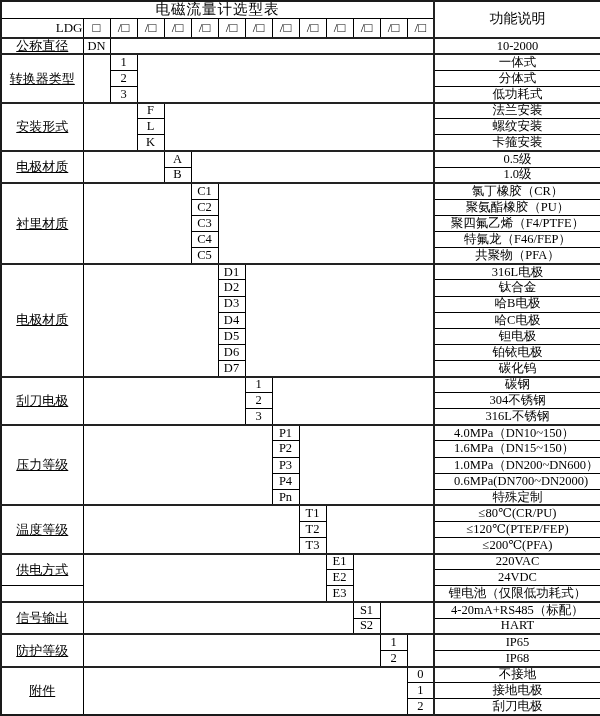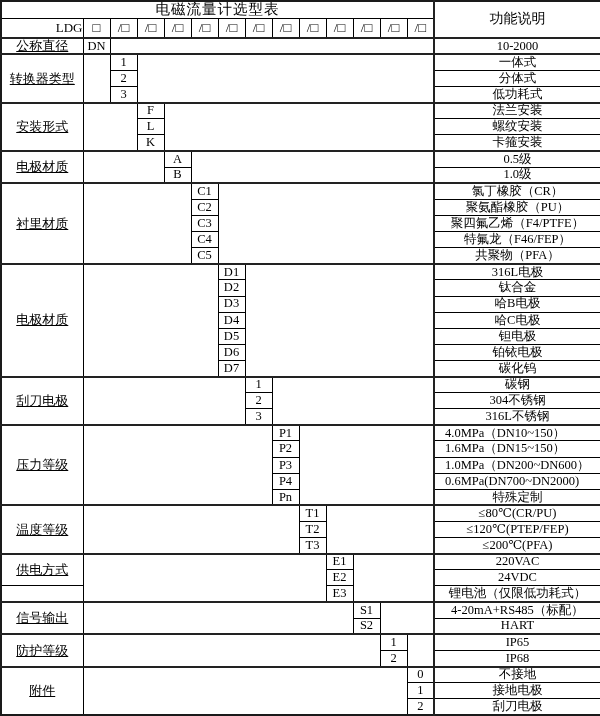--- a/index.html
+++ b/index.html
@@ -10,21 +10,21 @@
   td{border:1px solid #000;padding:0;font-size:12.5px;line-height:1.05;
     text-align:center;vertical-align:middle;overflow:hidden;white-space:nowrap;
     font-family:"Liberation Serif","DejaVu Serif",serif;}
   td.title{font-size:14.5px;letter-spacing:1px;}
   td.fhead{font-size:14px;}
   td.model{text-align:right;padding-left:7px;font-size:13px;}
   td.cat{font-size:13px;text-decoration:underline;}
   td.code{font-size:12.5px;margin-left:39px;}
   td.codehdr{font-size:13px;}
   td.desc{font-size:12.5px;margin-left:10px;}
-  td.desc.left{text-align:left;padding-left:10px;}
+  td.desc.left{text-align:left;padding-left:19px;}
   
   .blkT{border-top:2px solid #222 !important;}
   .blkL{border-left:2px solid #222 !important;}
   tr.hrowA{height:17px;}
   tr.hrowB{height:20px;}
   tr.drow{height:16px;}
 </style>
 </head>
 <body>
 

